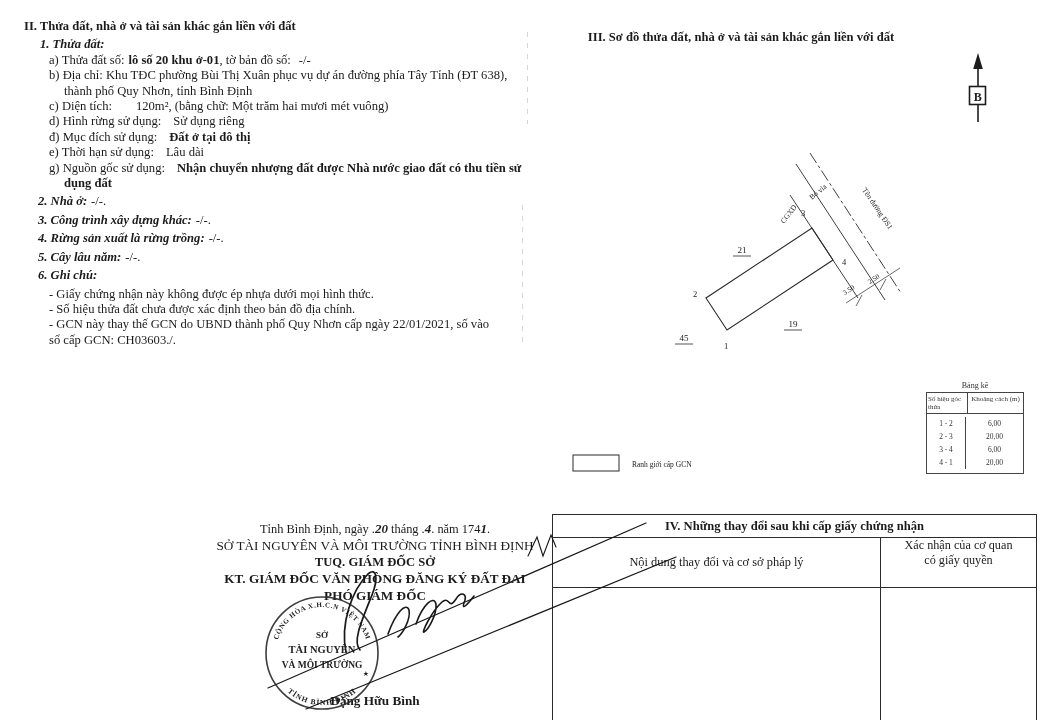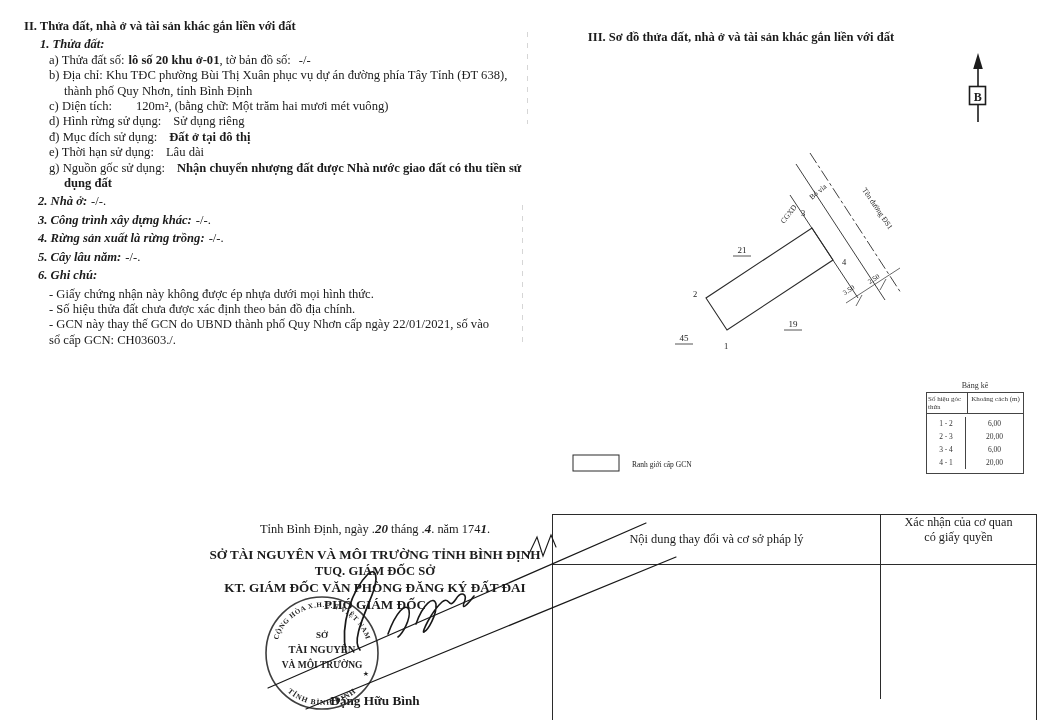--- a/index.html
+++ b/index.html
@@ -42,21 +42,21 @@
   .t4-head{display:flex;height:49px;border-bottom:1px solid #2b2b2b;}
   .t4-h1{width:327px;border-right:1px solid #2b2b2b;display:flex;align-items:center;justify-content:center;font-size:12.4px;}
   .t4-h2{flex:1;display:flex;flex-direction:column;align-items:center;font-size:12.2px;line-height:15px;}
   .t4-body{display:flex;height:134px;}
   .t4-b1{width:327px;border-right:1px solid #2b2b2b;}
   .t4-b2{flex:1;}
   
   .sig{left:155px;top:521px;width:440px;text-align:center;}
   .sig .date{font-size:12.4px;}
   .hand{font-style:italic;font-weight:bold;font-size:13px;}
-  .sig .org{font-weight:bold;font-size:13.2px;margin-top:10px;}
+  .sig .org{font-weight:normal;font-size:13.2px;margin-top:1px;}
   .sig .tuq{font-weight:bold;font-size:12.6px;margin-top:1px;}
   .sig .kt{font-weight:bold;font-size:13.2px;margin-top:1px;}
   .sig .pho{font-weight:bold;font-size:13.2px;margin-top:1px;}
   .signer{left:300px;top:693px;width:150px;text-align:center;font-weight:bold;font-size:13.2px;}
   
   .scanline{width:1px;background:repeating-linear-gradient(to bottom,rgba(0,0,0,.16) 0 5px,rgba(0,0,0,0) 5px 11px);}
 </style>
 </head>
 <body>
 
@@ -173,20 +173,21 @@
       </div>
       <div class="bk-row">
         <div class="bk-c1">4 - 1</div>
         <div class="bk-c2">20,00</div>
       </div>
     </div>
   </div>
 </div>
 
 <div class="abs t4">
+  <div class="t4-title">IV. Những thay đổi sau khi cấp giấy chứng nhận</div>
   <div class="t4-head">
     <div class="t4-h1">Nội dung thay đổi và cơ sở pháp lý</div>
     <div class="t4-h2">
       <span>Xác nhận của cơ quan</span>
       <span>có giấy quyền</span>
     </div>
   </div>
   <div class="t4-body">
     <div class="t4-b1"></div>
     <div class="t4-b2"></div>

